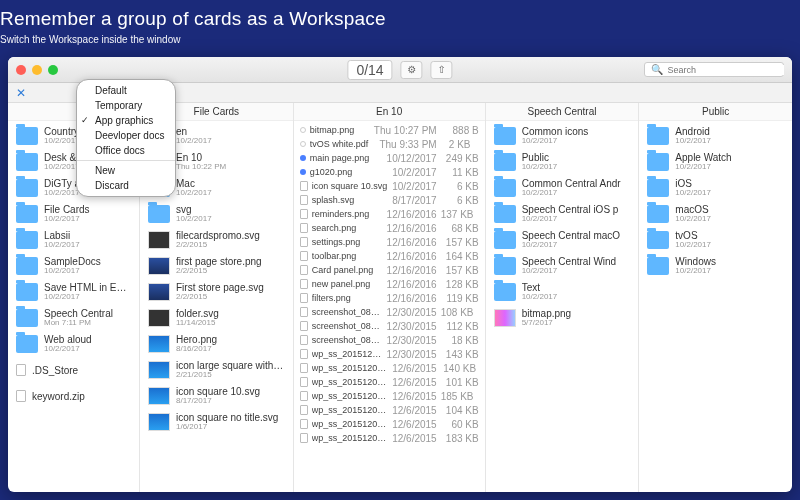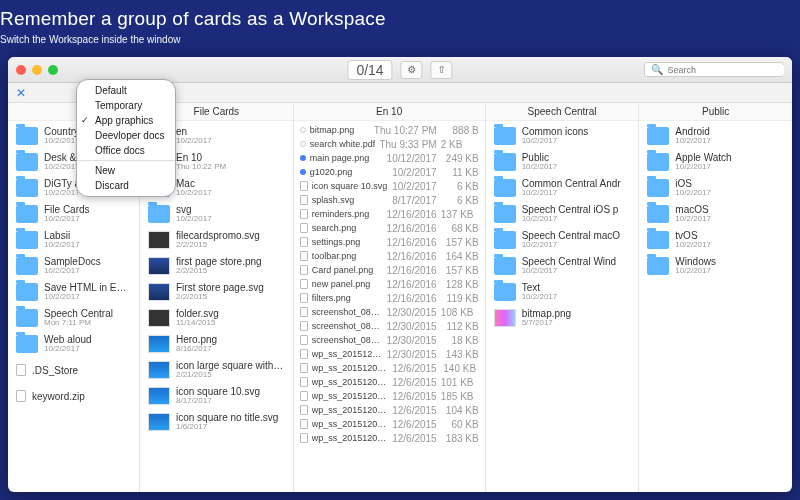--- a/index.html
+++ b/index.html
@@ -265,23 +265,23 @@
       <div class="col-head">En 10</div>
       <div class="col-body" id="cb3">
           <div class="row-sm">
             <span class="dot wt"></span>
             <span class="fn">bitmap.png</span>
             <span class="meta">Thu 10:27 PM</span>
             <span class="meta" style="width:38px;text-align:right">888 B</span>
           </div>
           <div class="row-sm">
             <span class="dot wt"></span>
-            <span class="fn">search white.pdf</span>
+            <span class="fn">tvOS white.pdf</span>
             <span class="meta">Thu 9:33 PM</span>
-            <span class="meta" style="width:38px;text-align:left">2 KB</span>
+            <span class="meta" style="width:38px;text-align:center">2 KB</span>
           </div>
           <div class="row-sm">
             <span class="dot bl"></span>
             <span class="fn">main page.png</span>
             <span class="meta">10/12/2017</span>
             <span class="meta" style="width:38px;text-align:right">249 KB</span>
           </div>
           <div class="row-sm">
             <span class="dot bl"></span>
             <span class="fn">g1020.png</span>
@@ -369,21 +369,21 @@
           <div class="row-sm">
             <span class="doc" style="width:8px;height:10px"></span>
             <span class="fn">wp_ss_20151206_0018...</span>
             <span class="meta">12/6/2015</span>
             <span class="meta" style="width:38px;text-align:center">140 KB</span>
           </div>
           <div class="row-sm">
             <span class="doc" style="width:8px;height:10px"></span>
             <span class="fn">wp_ss_20151206_0014...</span>
             <span class="meta">12/6/2015</span>
-            <span class="meta" style="width:38px;text-align:left">101 KB</span>
+            <span class="meta" style="width:38px;text-align:right">101 KB</span>
           </div>
           <div class="row-sm">
             <span class="doc" style="width:8px;height:10px"></span>
             <span class="fn">wp_ss_20151206_0013...</span>
             <span class="meta">12/6/2015</span>
             <span class="meta" style="width:38px;text-align:left">185 KB</span>
           </div>
           <div class="row-sm">
             <span class="doc" style="width:8px;height:10px"></span>
             <span class="fn">wp_ss_20151206_0012...</span>

